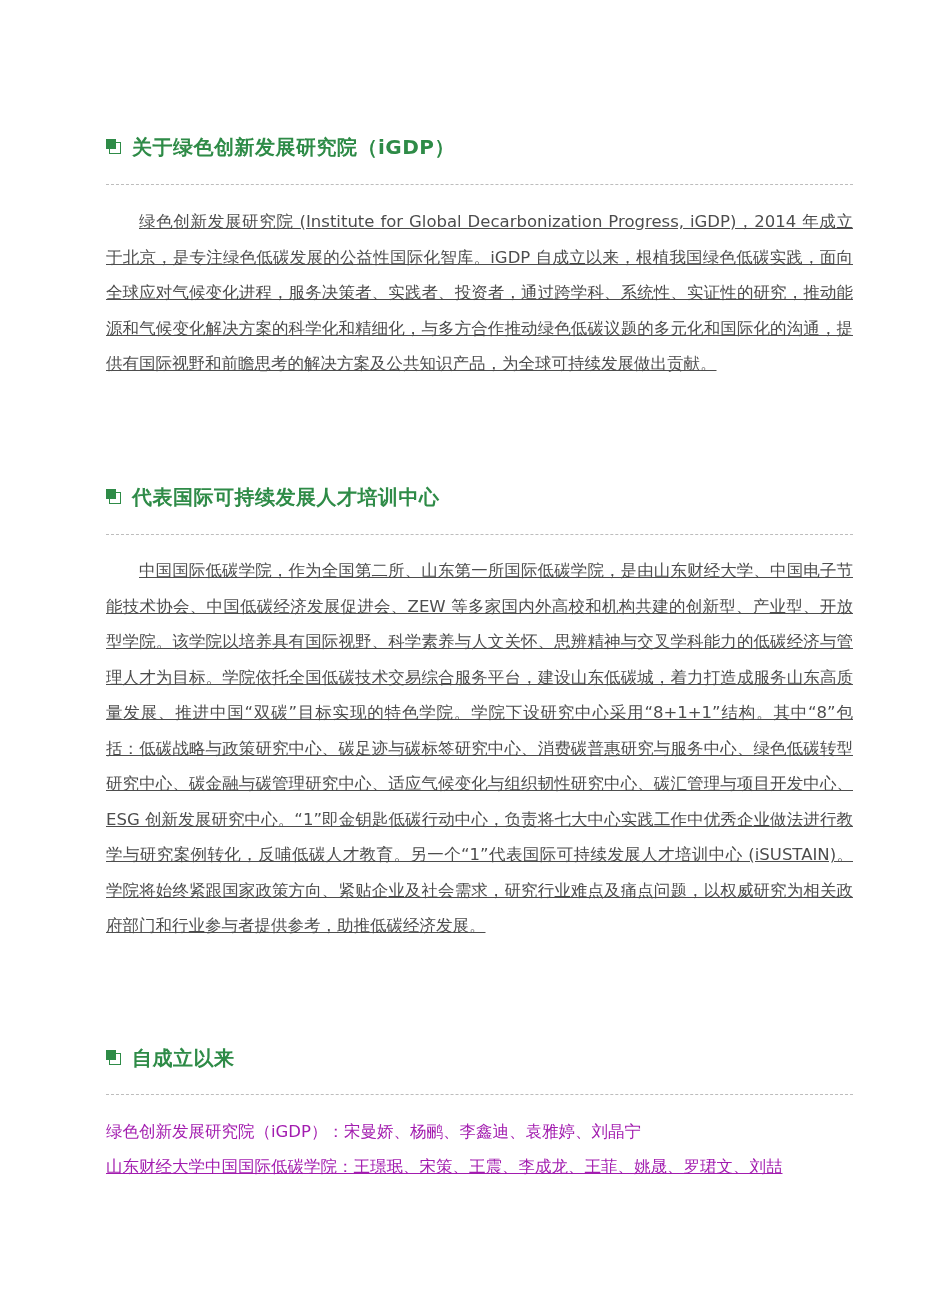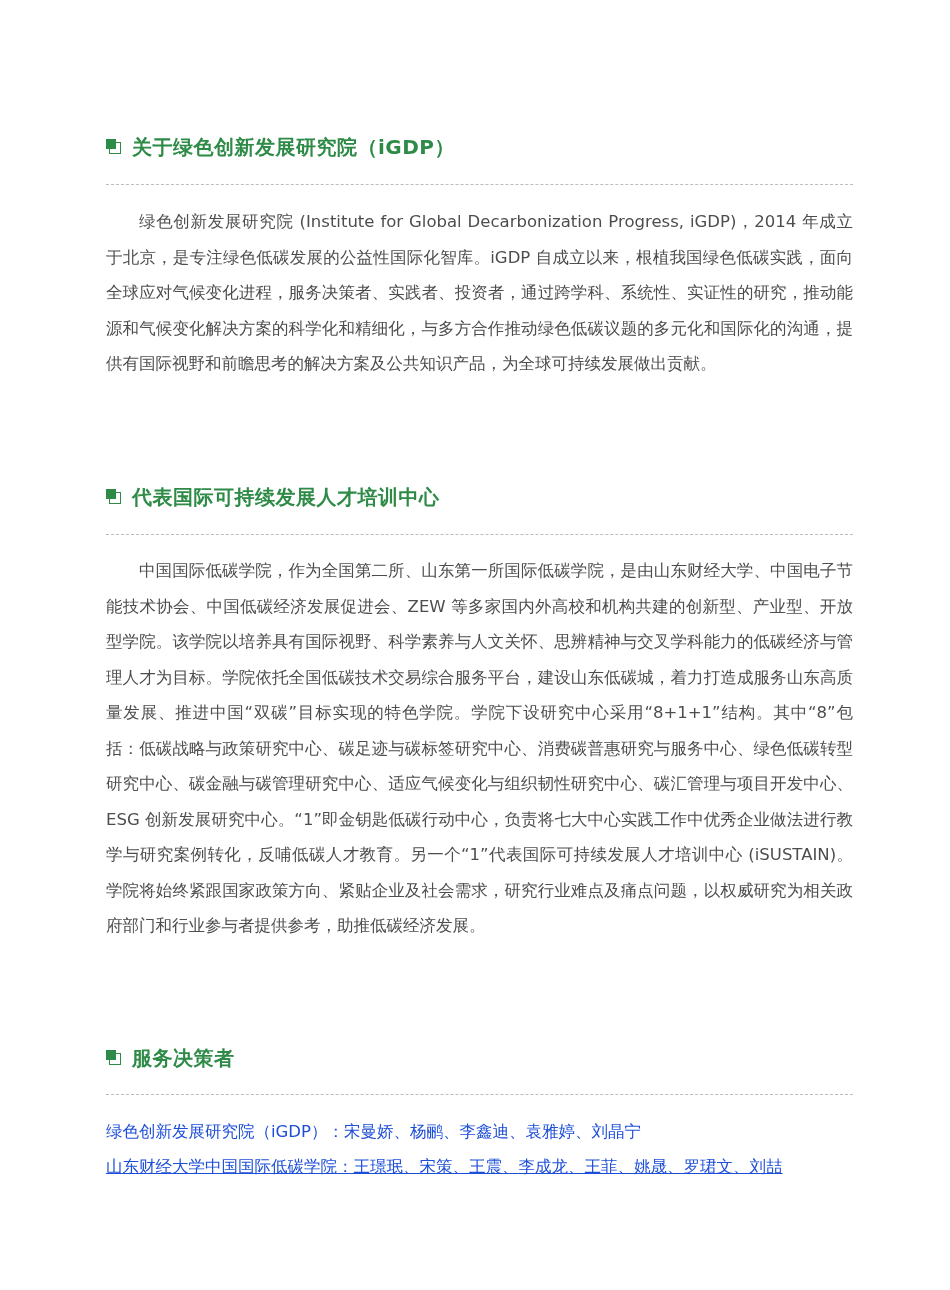--- a/index.html
+++ b/index.html
@@ -72,27 +72,28 @@
       width: 747px;
       font-size: 16.5px;
       line-height: 35.5px;
       color: #4d4d4d;
       text-align: justify;
       text-justify: inter-character;
       margin: 0;
     }
     .body-text.indent {
       text-indent: 2em;
+      text-decoration: underline;
     }
     .team-line {
       position: absolute;
       left: 0;
       font-size: 16.5px;
       line-height: 26px;
-      color: #1d4ed8;
+      color: #a21caf;
       white-space: nowrap;
     }
   </style>
 </head>
 <body>
 
 <div class="section" style="top:134px;">
   <div class="section-header">
     <span class="section-icon">
       <span class="back"></span>
@@ -115,18 +116,18 @@
   <div class="divider" style="top:50px;"></div>
   <p class="body-text indent" style="top:69px;">中国国际低碳学院，作为全国第二所、山东第一所国际低碳学院，是由山东财经大学、中国电子节能技术协会、中国低碳经济发展促进会、ZEW 等多家国内外高校和机构共建的创新型、产业型、开放型学院。该学院以培养具有国际视野、科学素养与人文关怀、思辨精神与交叉学科能力的低碳经济与管理人才为目标。学院依托全国低碳技术交易综合服务平台，建设山东低碳城，着力打造成服务山东高质量发展、推进中国“双碳”目标实现的特色学院。学院下设研究中心采用“8+1+1”结构。其中“8”包括：低碳战略与政策研究中心、碳足迹与碳标签研究中心、消费碳普惠研究与服务中心、绿色低碳转型研究中心、碳金融与碳管理研究中心、适应气候变化与组织韧性研究中心、碳汇管理与项目开发中心、ESG 创新发展研究中心。“1”即金钥匙低碳行动中心，负责将七大中心实践工作中优秀企业做法进行教学与研究案例转化，反哺低碳人才教育。另一个“1”代表国际可持续发展人才培训中心 (iSUSTAIN)。学院将始终紧跟国家政策方向、紧贴企业及社会需求，研究行业难点及痛点问题，以权威研究为相关政府部门和行业参与者提供参考，助推低碳经济发展。</p>
 </div>
 
 <div class="section" style="top:1045px;">
   <div class="section-header">
     <span class="section-icon">
       <span class="back"></span>
         <span class="front"></span>
     </span>
-    <span class="section-title">服务决策者</span>
+    <span class="section-title">自成立以来</span>
   </div>
   <div class="divider" style="top:49px;"></div>
   <div class="team-line" style="top:74px;">绿色创新发展研究院（iGDP）：宋曼娇、杨鹂、李鑫迪、袁雅婷、刘晶宁</div>
   <div class="team-line" style="top:109px;text-decoration:underline;">山东财经大学中国国际低碳学院：王璟珉、宋策、王震、李成龙、王菲、姚晟、罗珺文、刘喆</div>
 </div>
 
 </body></html>

